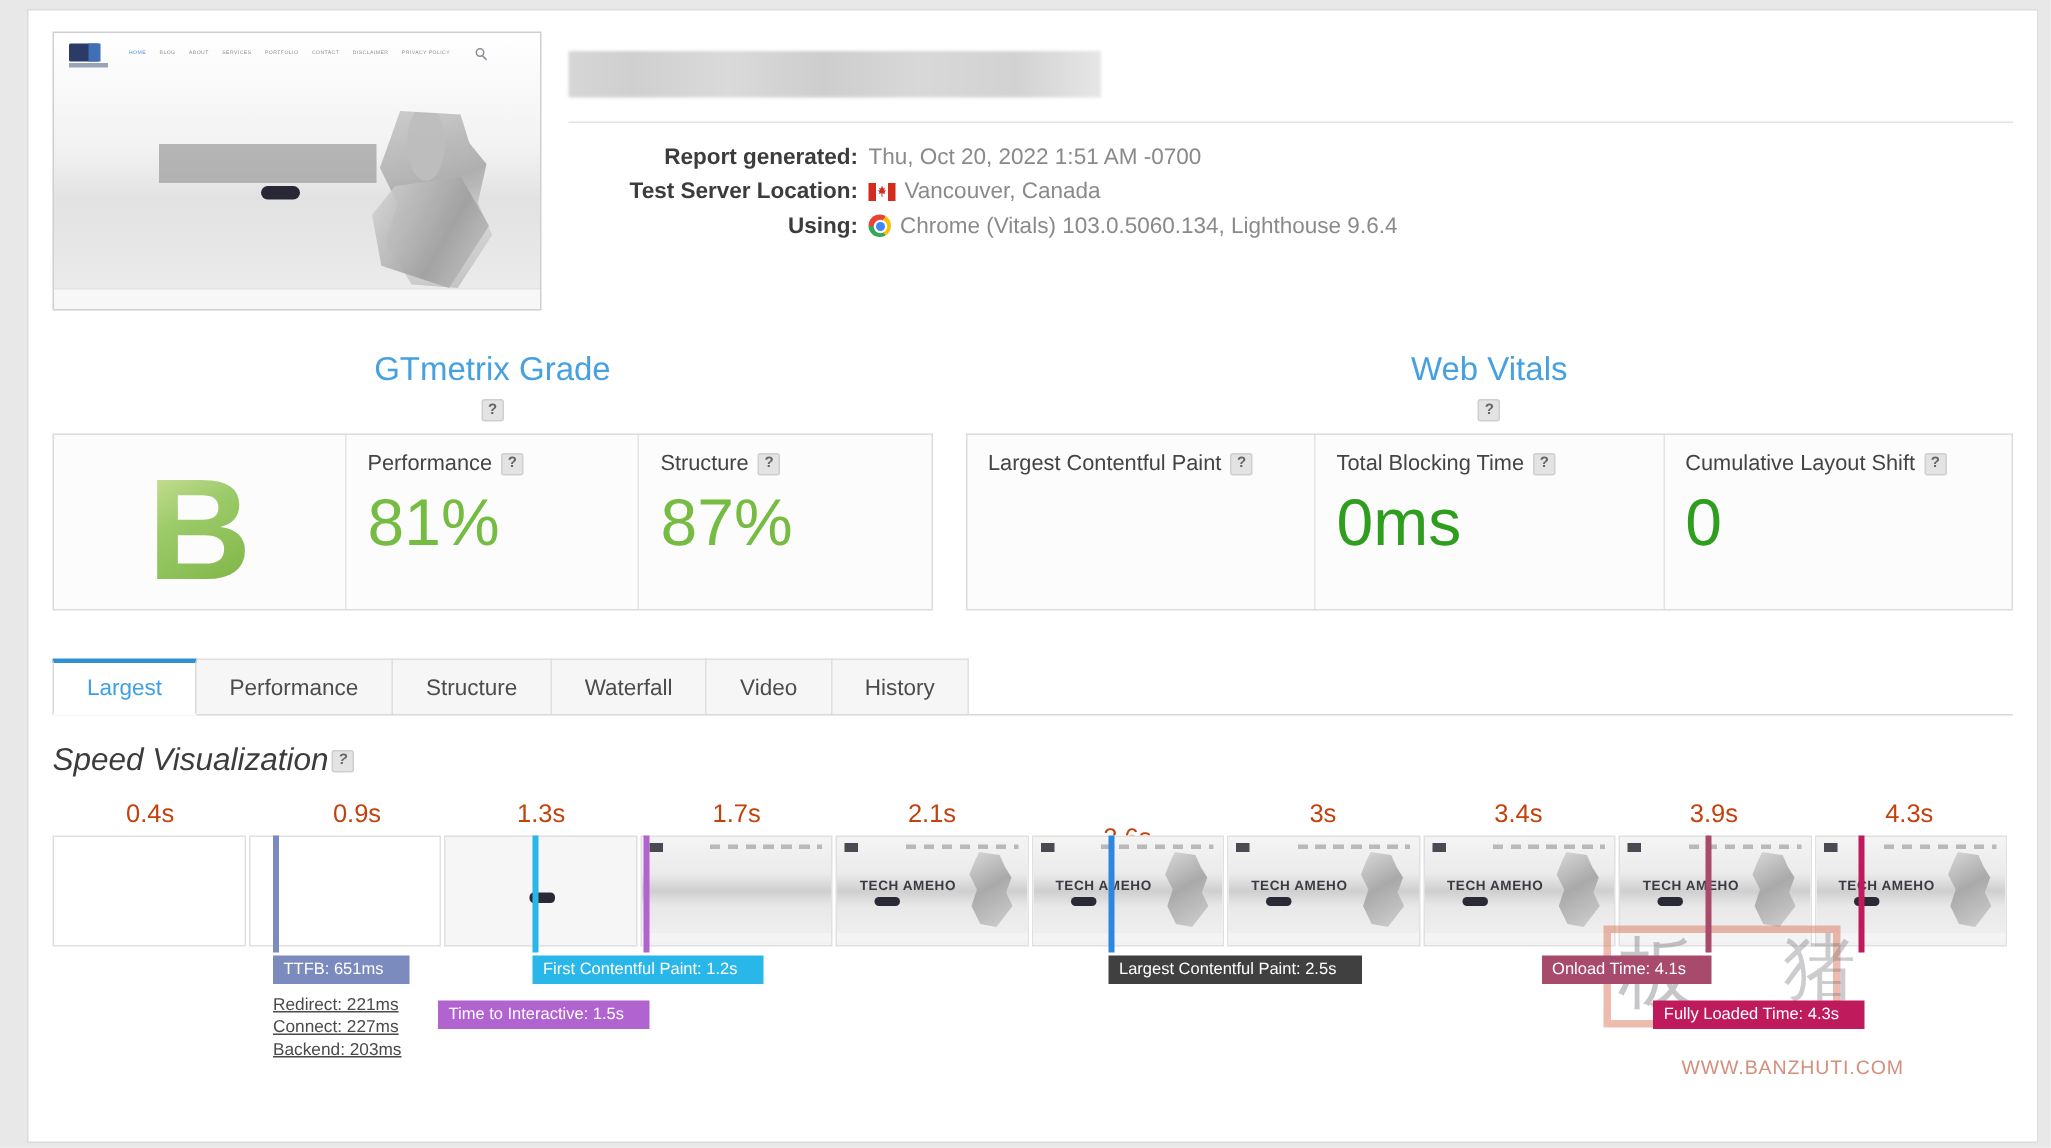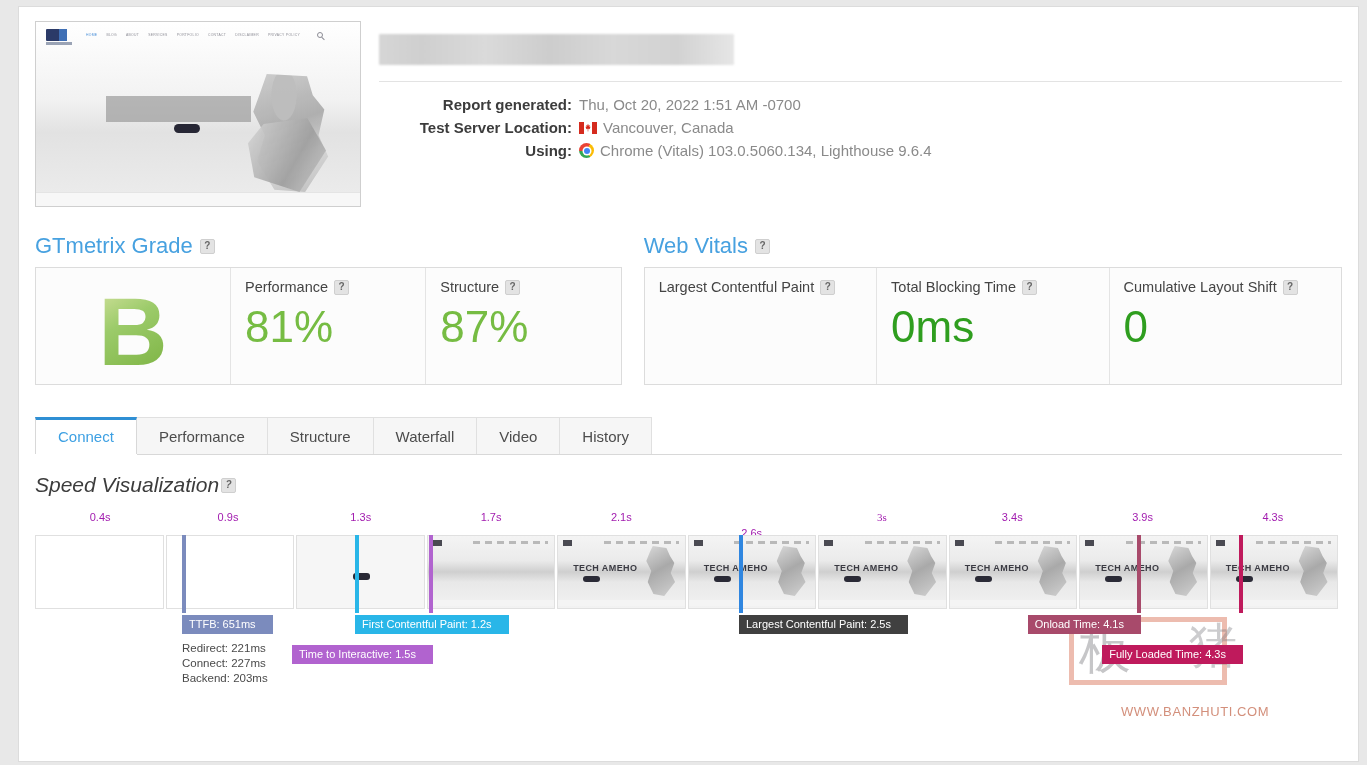--- a/index.html
+++ b/index.html
@@ -134,21 +134,21 @@
     content: ""; position: absolute; left: 50%; top: 50%; transform: translate(-50%,-50%);
     width: 6px; height: 6px; border-radius: 50%; background: #4285f4;
     box-shadow: 0 0 0 1.5px #fff;
   }
   
   .scores { display: flex; padding: 0 16px; margin-top: 26px; gap: 22px; }
   .score-block.grade { width: 588px; }
   .score-block.vitals { width: 700px; }
   .section-head {
     display: flex; align-items: center; gap: 7px;
-    color: #47a1e0; font-size: 22px; font-weight: 400; margin-bottom: 8px;
+    color: #47a1e0; font-size: 22px; font-weight: 400; margin-bottom: 8px; flex-direction: column;
   }
   .help {
     display: inline-flex; align-items: center; justify-content: center;
     width: 15px; height: 15px; background: #e3e3e3; border: 1px solid #cfcfcf;
     color: #666; font-size: 10px; font-weight: 700; border-radius: 2px;
     line-height: 1; cursor: pointer;
   }
   .card-row {
     display: flex; border: 1px solid #dcdcdc; background: #fcfcfc; height: 118px;
   }
@@ -188,21 +188,21 @@
   
   .speedviz { margin: 18px 16px 0 16px; position: relative; }
   .speedviz-head {
     display: flex; align-items: center; gap: 2px;
     font-size: 21px; color: #3c3c3c; font-weight: 400; font-style: italic;
   }
   .timeline { position: relative; margin-top: 14px; height: 150px; }
   .ticks { position: relative; height: 20px; }
   .tick {
     position: absolute; transform: translateX(-50%);
-    font-size: 11px; color: #a21caf; top: 0;
+    font-size: 17px; color: #c2410c; top: 0;
   }
   .filmstrip {
     position: absolute; left: 0; top: 24px;
     width: 1303px; height: 74px; display: flex; gap: 2px;
   }
   .frame {
     flex: 1 1 0; border: 1px solid #e0e0e0; position: relative;
     overflow: hidden; background: #fff;
   }
   .frame.blank { background: #ffffff; }
@@ -239,20 +239,21 @@
   .marker {
     position: absolute; top: 24px; width: 4px; height: 78px; z-index: 5;
   }
   .vline-label {
     position: absolute; font-size: 11px; color: #fff; padding: 3px 17px 4px 7px;
     white-space: nowrap; line-height: 1.1; z-index: 6;
   }
   .sub-metrics {
     position: absolute; font-size: 11.5px; color: #4a4a4a; line-height: 1.32;
     z-index: 6;
+    text-decoration: underline;
   }
   .watermark {
     position: absolute; z-index: 4; pointer-events: none;
     left: 1050px; top: 610px; width: 260px; height: 80px;
   }
   .wm-box {
     position: absolute; left: 0; top: 0; width: 158px; height: 68px;
     border: 5px solid rgba(214,106,78,0.45);
   }
   .wm-cjk {
@@ -386,43 +387,43 @@
             <span>Cumulative Layout Shift</span>
             <span class="help">?</span>
           </div>
           <div class="card-value val-green-dark">0</div>
         </div>
       </div>
     </div>
   </div>
 
   <div class="tabs-wrap">
-    <div class="tab active">Connect</div>
+    <div class="tab active">Largest</div>
     <div class="tab">Performance</div>
     <div class="tab">Structure</div>
     <div class="tab">Waterfall</div>
     <div class="tab">Video</div>
     <div class="tab">History</div>
   </div>
 
   <div class="speedviz">
     <div class="speedviz-head">
       <span>Speed Visualization</span>
       <span class="help">?</span>
     </div>
 
     <div class="timeline">
       <div class="ticks" id="ticks">
           <div class="tick" style="left: 65.15px;">0.4s</div>
-          <div class="tick" style="left: 193px;">0.9s</div>
+          <div class="tick" style="left: 203px;">0.9s</div>
           <div class="tick" style="left: 325.75px;">1.3s</div>
           <div class="tick" style="left: 456.05px;">1.7s</div>
           <div class="tick" style="left: 586.35px;">2.1s</div>
           <div class="tick" style="left: 716.65px; margin-top: 16px;">2.6s</div>
-          <div class="tick" style="left: 846.95px; font-family: Liberation Serif, serif;">3s</div>
+          <div class="tick" style="left: 846.95px;">3s</div>
           <div class="tick" style="left: 977.25px;">3.4s</div>
           <div class="tick" style="left: 1107.55px;">3.9s</div>
           <div class="tick" style="left: 1237.85px;">4.3s</div>
         </div>
       <div class="filmstrip" id="filmstrip">
           <div class="frame blank"></div>
           <div class="frame blank"></div>
           <div class="frame faint">
             <div class="pill" style="position:absolute;left:44%;top:52%;width:17px;height:7px;border-radius:3px;background:#2a2a36;"></div>
           </div>

